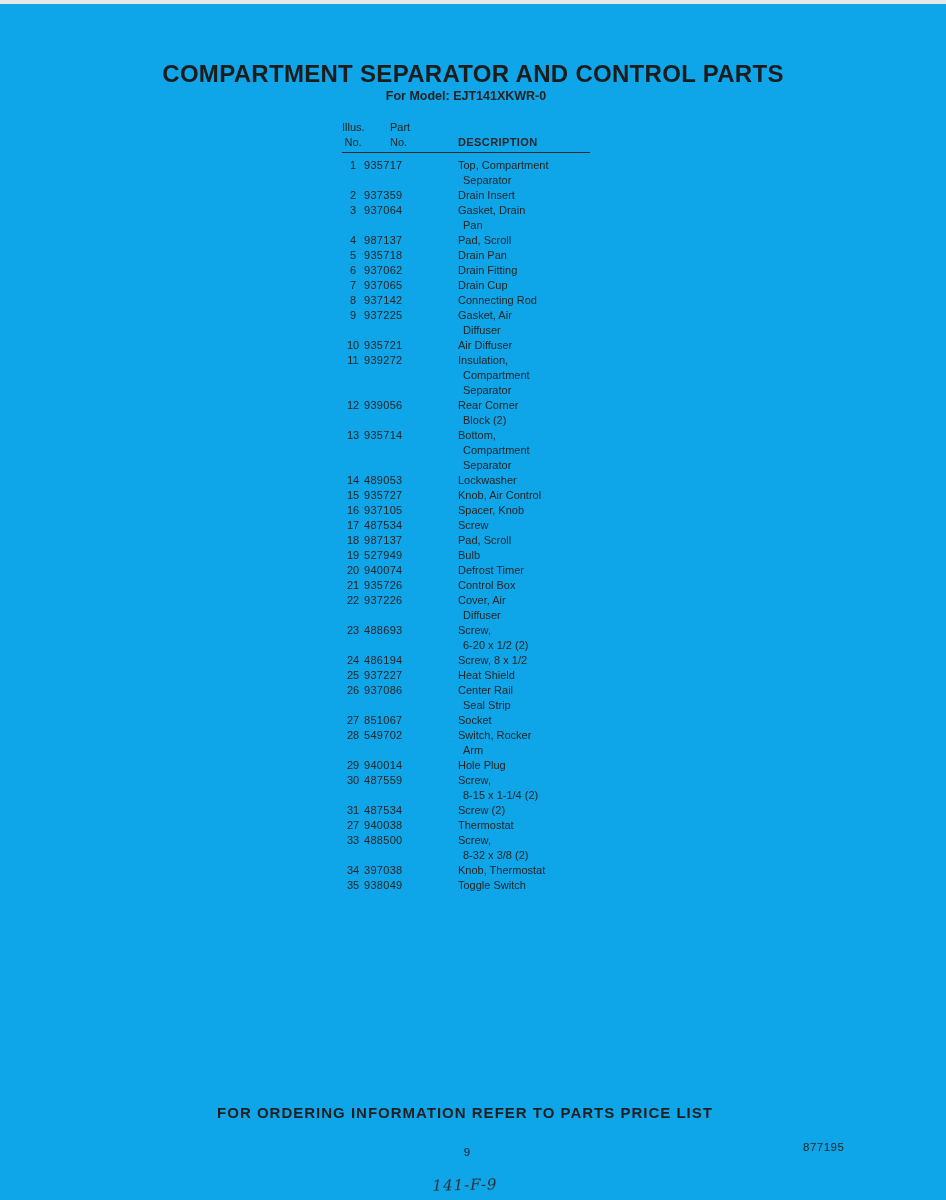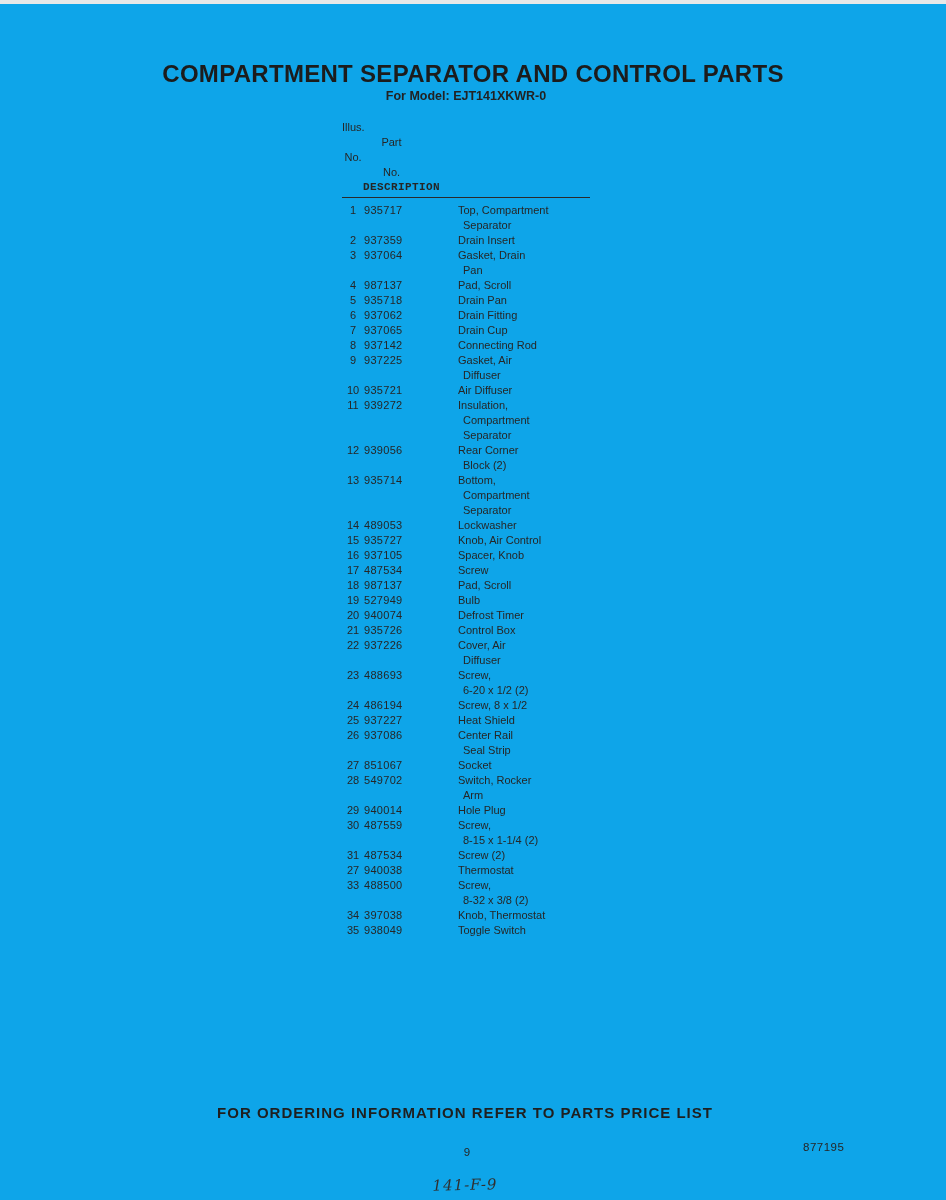--- a/index.html
+++ b/index.html
@@ -39,24 +39,24 @@
     position: absolute;
     top: 116px;
     left: 342px;
     width: 248px;
     font-size: 11px;
   }
   .thead {
     border-bottom: 1.5px solid #2a2a2a;
     padding-bottom: 2px;
   }
-  .hrow { display: flex; line-height: 15px; flex-direction: column; }
+  .hrow { display: flex; line-height: 15px; }
   .h-illus { width: 22px; text-align: center; white-space: nowrap; }
-  .h-part  { width: 73px; box-sizing: border-box; padding-left: 26px; text-align: center; white-space: nowrap; }
-  .h-desc  { margin-left: 21px; font-weight: bold; letter-spacing: 0.4px; font-family: Liberation Mono, monospace; }
+  .h-part  { width: 73px; box-sizing: border-box; padding-left: 26px; white-space: nowrap; }
+  .h-desc  { margin-left: 21px; font-weight: bold; letter-spacing: 0.4px; }
   .tbody { padding-top: 5px; }
   .trow { display: flex; line-height: 15px; }
   .c-illus { width: 22px; text-align: center; flex-shrink: 0; }
   .c-part  { width: 73px; flex-shrink: 0; letter-spacing: 0.3px; }
   .c-desc  { margin-left: 21px; flex: 1; white-space: nowrap; }
   .c-desc.cont { padding-left: 5px; }
   .footer-note {
     position: absolute;
     top: 1100px;
     left: 0;

